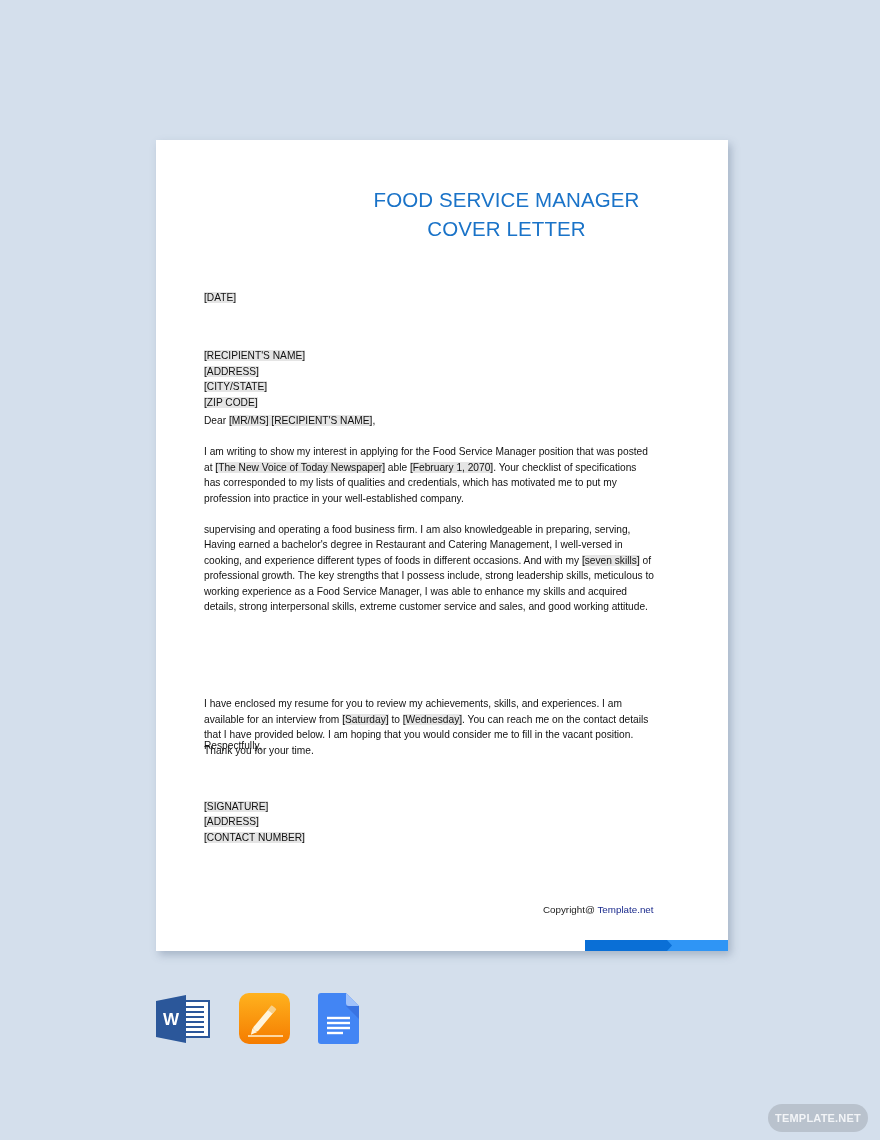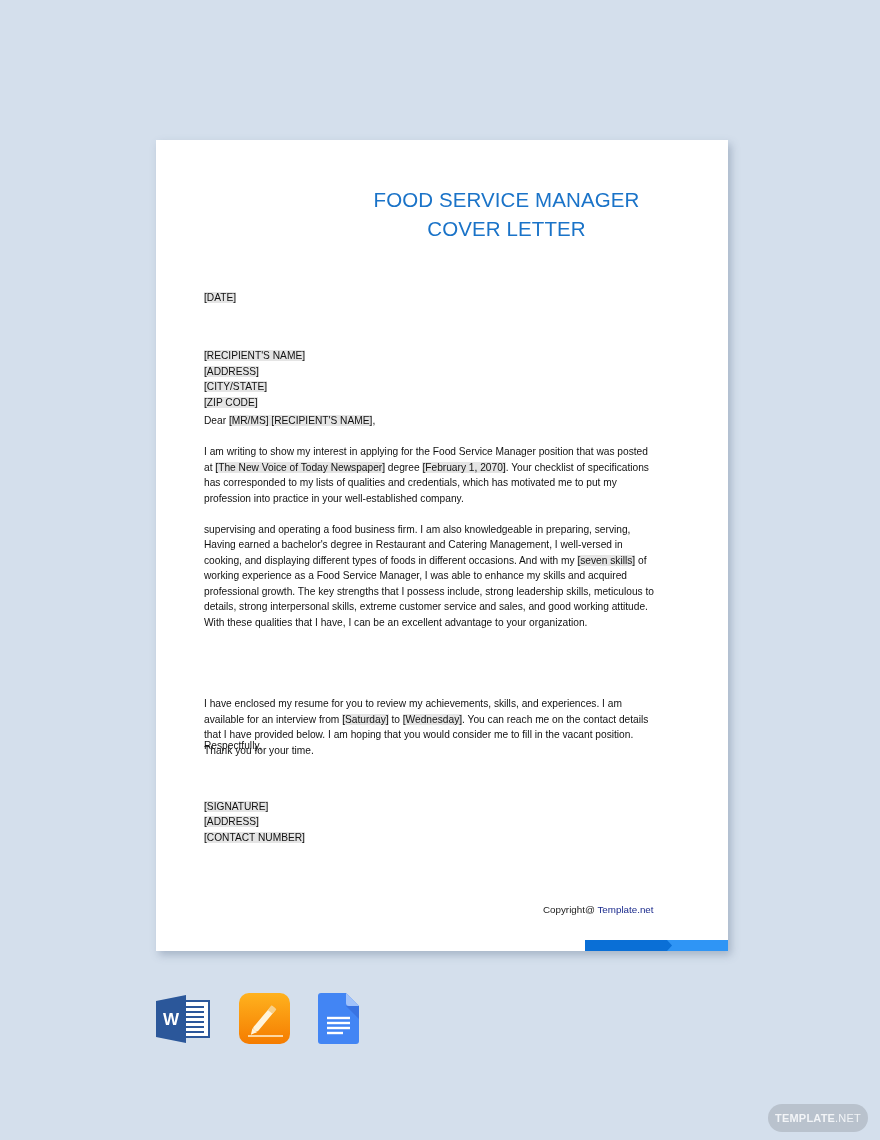--- a/index.html
+++ b/index.html
@@ -33,21 +33,21 @@
     position:absolute; left:429px; top:800px; width:143px; height:11px;
   }
   .bar svg { display:block; }
   .icon { position:absolute; }
   .watermark {
     position:absolute; left:768px; top:1104px; width:100px; height:28px;
     border-radius:14px; background:#b9c2cd;
     color:#f2f4f7; font-size:11px; font-weight:bold; text-align:center; line-height:28px;
     letter-spacing:0.2px;
   }
-  .watermark .net { font-weight:normal; }
+  .watermark .net { font-weight:bold; }
 </style>
 </head>
 <body>
 
 <div class="page">
 
   <div class="title">
     <div>FOOD SERVICE MANAGER</div>
     <div>COVER LETTER</div>
   </div>
@@ -62,33 +62,32 @@
     <span class="line"><span class="hl">[CITY/STATE]</span></span>
     <span class="line"><span class="hl">[ZIP CODE]</span></span>
   </div>
 
   <div class="txt" style="top:273px;">
     <span class="line"><span>Dear </span><span class="hl">[MR/MS] [RECIPIENT'S NAME]</span><span>,</span></span>
   </div>
 
   <div class="txt" style="top:304px;">
     <span class="line">I am writing to show my interest in applying for the Food Service Manager position that was posted</span>
-    <span class="line"><span>at </span><span class="hl">[The New Voice of Today Newspaper]</span><span> degree </span><span class="hl">[February 1, 2070]</span><span>. Your checklist of specifications</span></span>
+    <span class="line"><span>at </span><span class="hl">[The New Voice of Today Newspaper]</span><span> able </span><span class="hl">[February 1, 2070]</span><span>. Your checklist of specifications</span></span>
     <span class="line">has corresponded to my lists of qualities and credentials, which has motivated me to put my</span>
     <span class="line">profession into practice in your well-established company.</span>
   </div>
 
   <div class="txt" style="top:381.5px;">
     <span class="line">supervising and operating a food business firm. I am also knowledgeable in preparing, serving,</span>
     <span class="line">Having earned a bachelor's degree in Restaurant and Catering Management, I well-versed in</span>
-    <span class="line"><span>cooking, and displaying different types of foods in different occasions. And with my </span><span class="hl">[seven skills]</span><span> of</span></span>
+    <span class="line"><span>cooking, and experience different types of foods in different occasions. And with my </span><span class="hl">[seven skills]</span><span> of</span></span>
+    <span class="line">professional growth. The key strengths that I possess include, strong leadership skills, meticulous to</span>
     <span class="line">working experience as a Food Service Manager, I was able to enhance my skills and acquired</span>
-    <span class="line">professional growth. The key strengths that I possess include, strong leadership skills, meticulous to</span>
     <span class="line">details, strong interpersonal skills, extreme customer service and sales, and good working attitude.</span>
-    <span class="line">With these qualities that I have, I can be an excellent advantage to your organization.</span>
   </div>
 
   <div class="txt" style="top:508px;margin-top:48px;">
     <span class="line">I have enclosed my resume for you to review my achievements, skills, and experiences. I am</span>
     <span class="line"><span>available for an interview from </span><span class="hl">[Saturday]</span><span> to </span><span class="hl">[Wednesday]</span><span>. You can reach me on the contact details</span></span>
     <span class="line">that I have provided below. I am hoping that you would consider me to fill in the vacant position.</span>
     <span class="line">Thank you for your time.</span>
   </div>
 
   <div class="txt" style="top:598px;">

